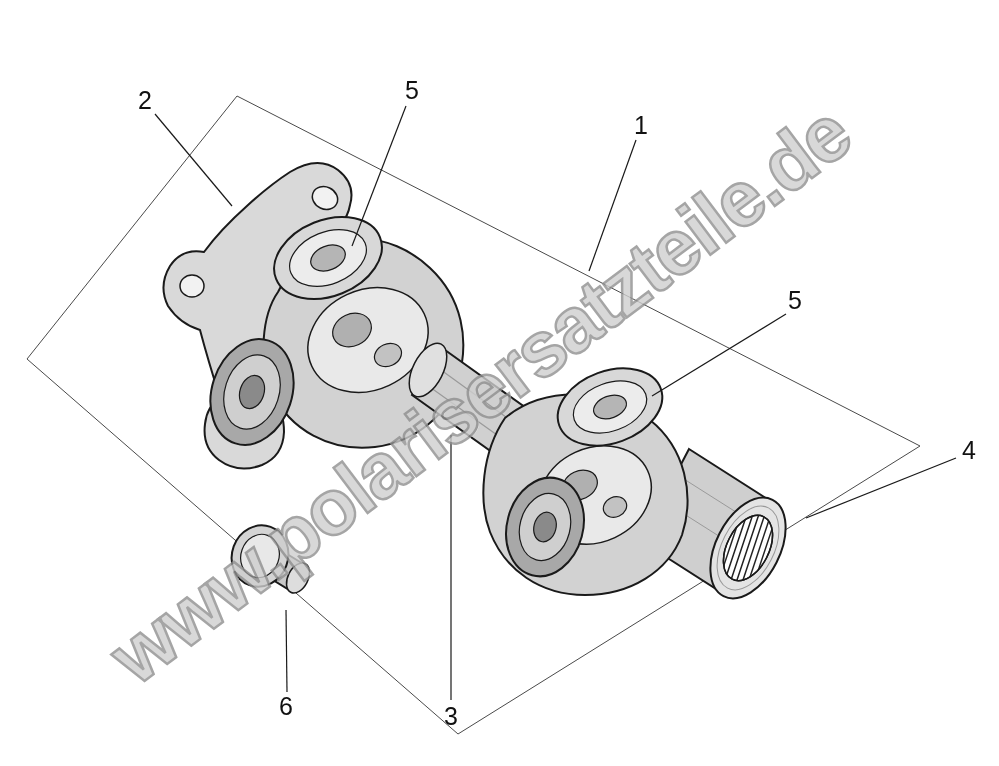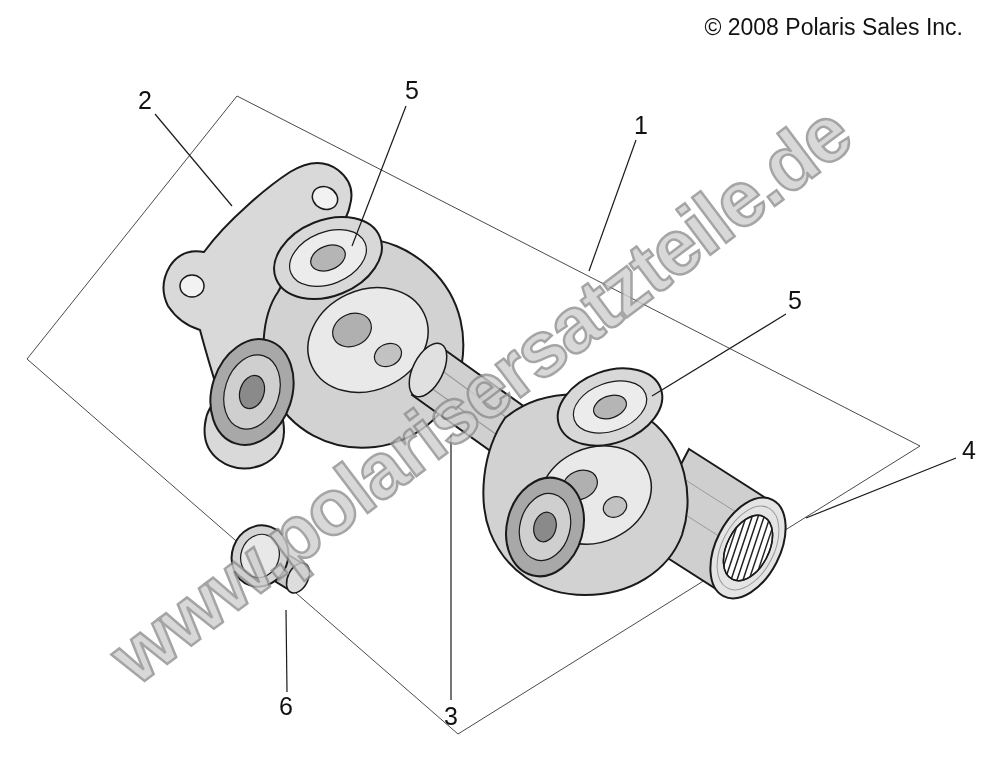--- a/index.html
+++ b/index.html
@@ -148,21 +148,20 @@
       <line x1="636" y1="140" x2="589" y2="271"></line>
       <line x1="786" y1="314" x2="652" y2="396"></line>
       <line x1="956" y1="458" x2="806" y2="518"></line>
       <line x1="287" y1="692" x2="286" y2="610"></line>
       <line x1="451" y1="700" x2="451" y2="435"></line>
     </g>
   </svg>
 
   <div class="watermark">www.polarisersatzteile.de</div>
 
-  <div class="copyright">© 2008 Polaris Sales Inc.</div>
 
   <div class="callout" style="left:145px; top:100px;">2</div>
   <div class="callout" style="left:412px; top:90px;">5</div>
   <div class="callout" style="left:641px; top:125px;">1</div>
   <div class="callout" style="left:795px; top:300px;">5</div>
   <div class="callout" style="left:969px; top:450px;">4</div>
   <div class="callout" style="left:286px; top:706px;">6</div>
   <div class="callout" style="left:451px; top:716px;">3</div>
 
 </div>

